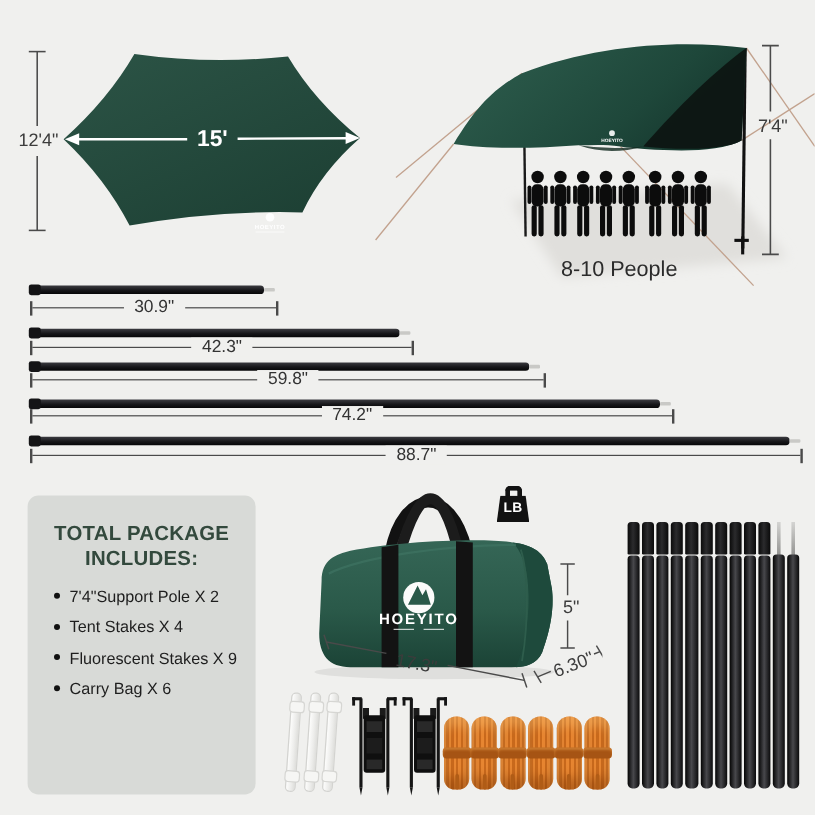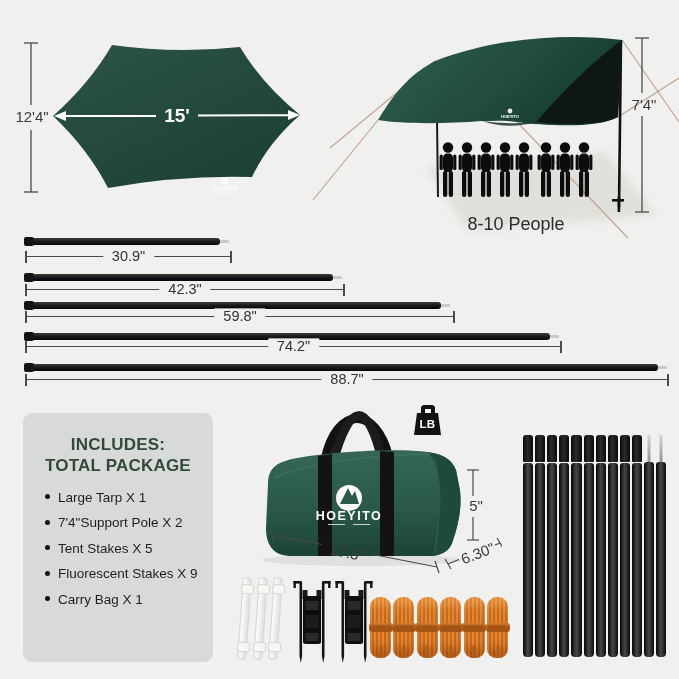--- a/index.html
+++ b/index.html
@@ -229,29 +229,28 @@
       <span class="cap"></span>
       <span class="tip"></span>
     </div>
     <div class="meas" style="left: 25px; top: 374px; width: 640px;">
       <span class="lbl">88.7"</span>
     </div>
   </div>
 
 <div id="package-box">
   <div class="title">
+    <div>TOTAL PACKAGE</div>
     <div>INCLUDES:</div>
-    <div>TOTAL PACKAGE</div>
   </div>
   <ul id="package-items">
-      <li>Large Tarp X 1</li>
       <li>7'4"Support Pole X 2</li>
-      <li>Tent Stakes X 5</li>
+      <li>Tent Stakes X 4</li>
       <li>Fluorescent Stakes X 9</li>
-      <li>Carry Bag X 1</li>
+      <li>Carry Bag X 6</li>
     </ul>
 </div>
 
 <svg class="abs" style="left:252px;top:396px" width="250" height="180" viewBox="0 0 250 180">
   <defs>
     <linearGradient id="bagGrad" x1="0" y1="0" x2="0" y2="1">
       <stop offset="0" stop-color="#356656"></stop>
         <stop offset="0.55" stop-color="#2a5949"></stop>
         <stop offset="1" stop-color="#1b4336"></stop>
     </linearGradient>

